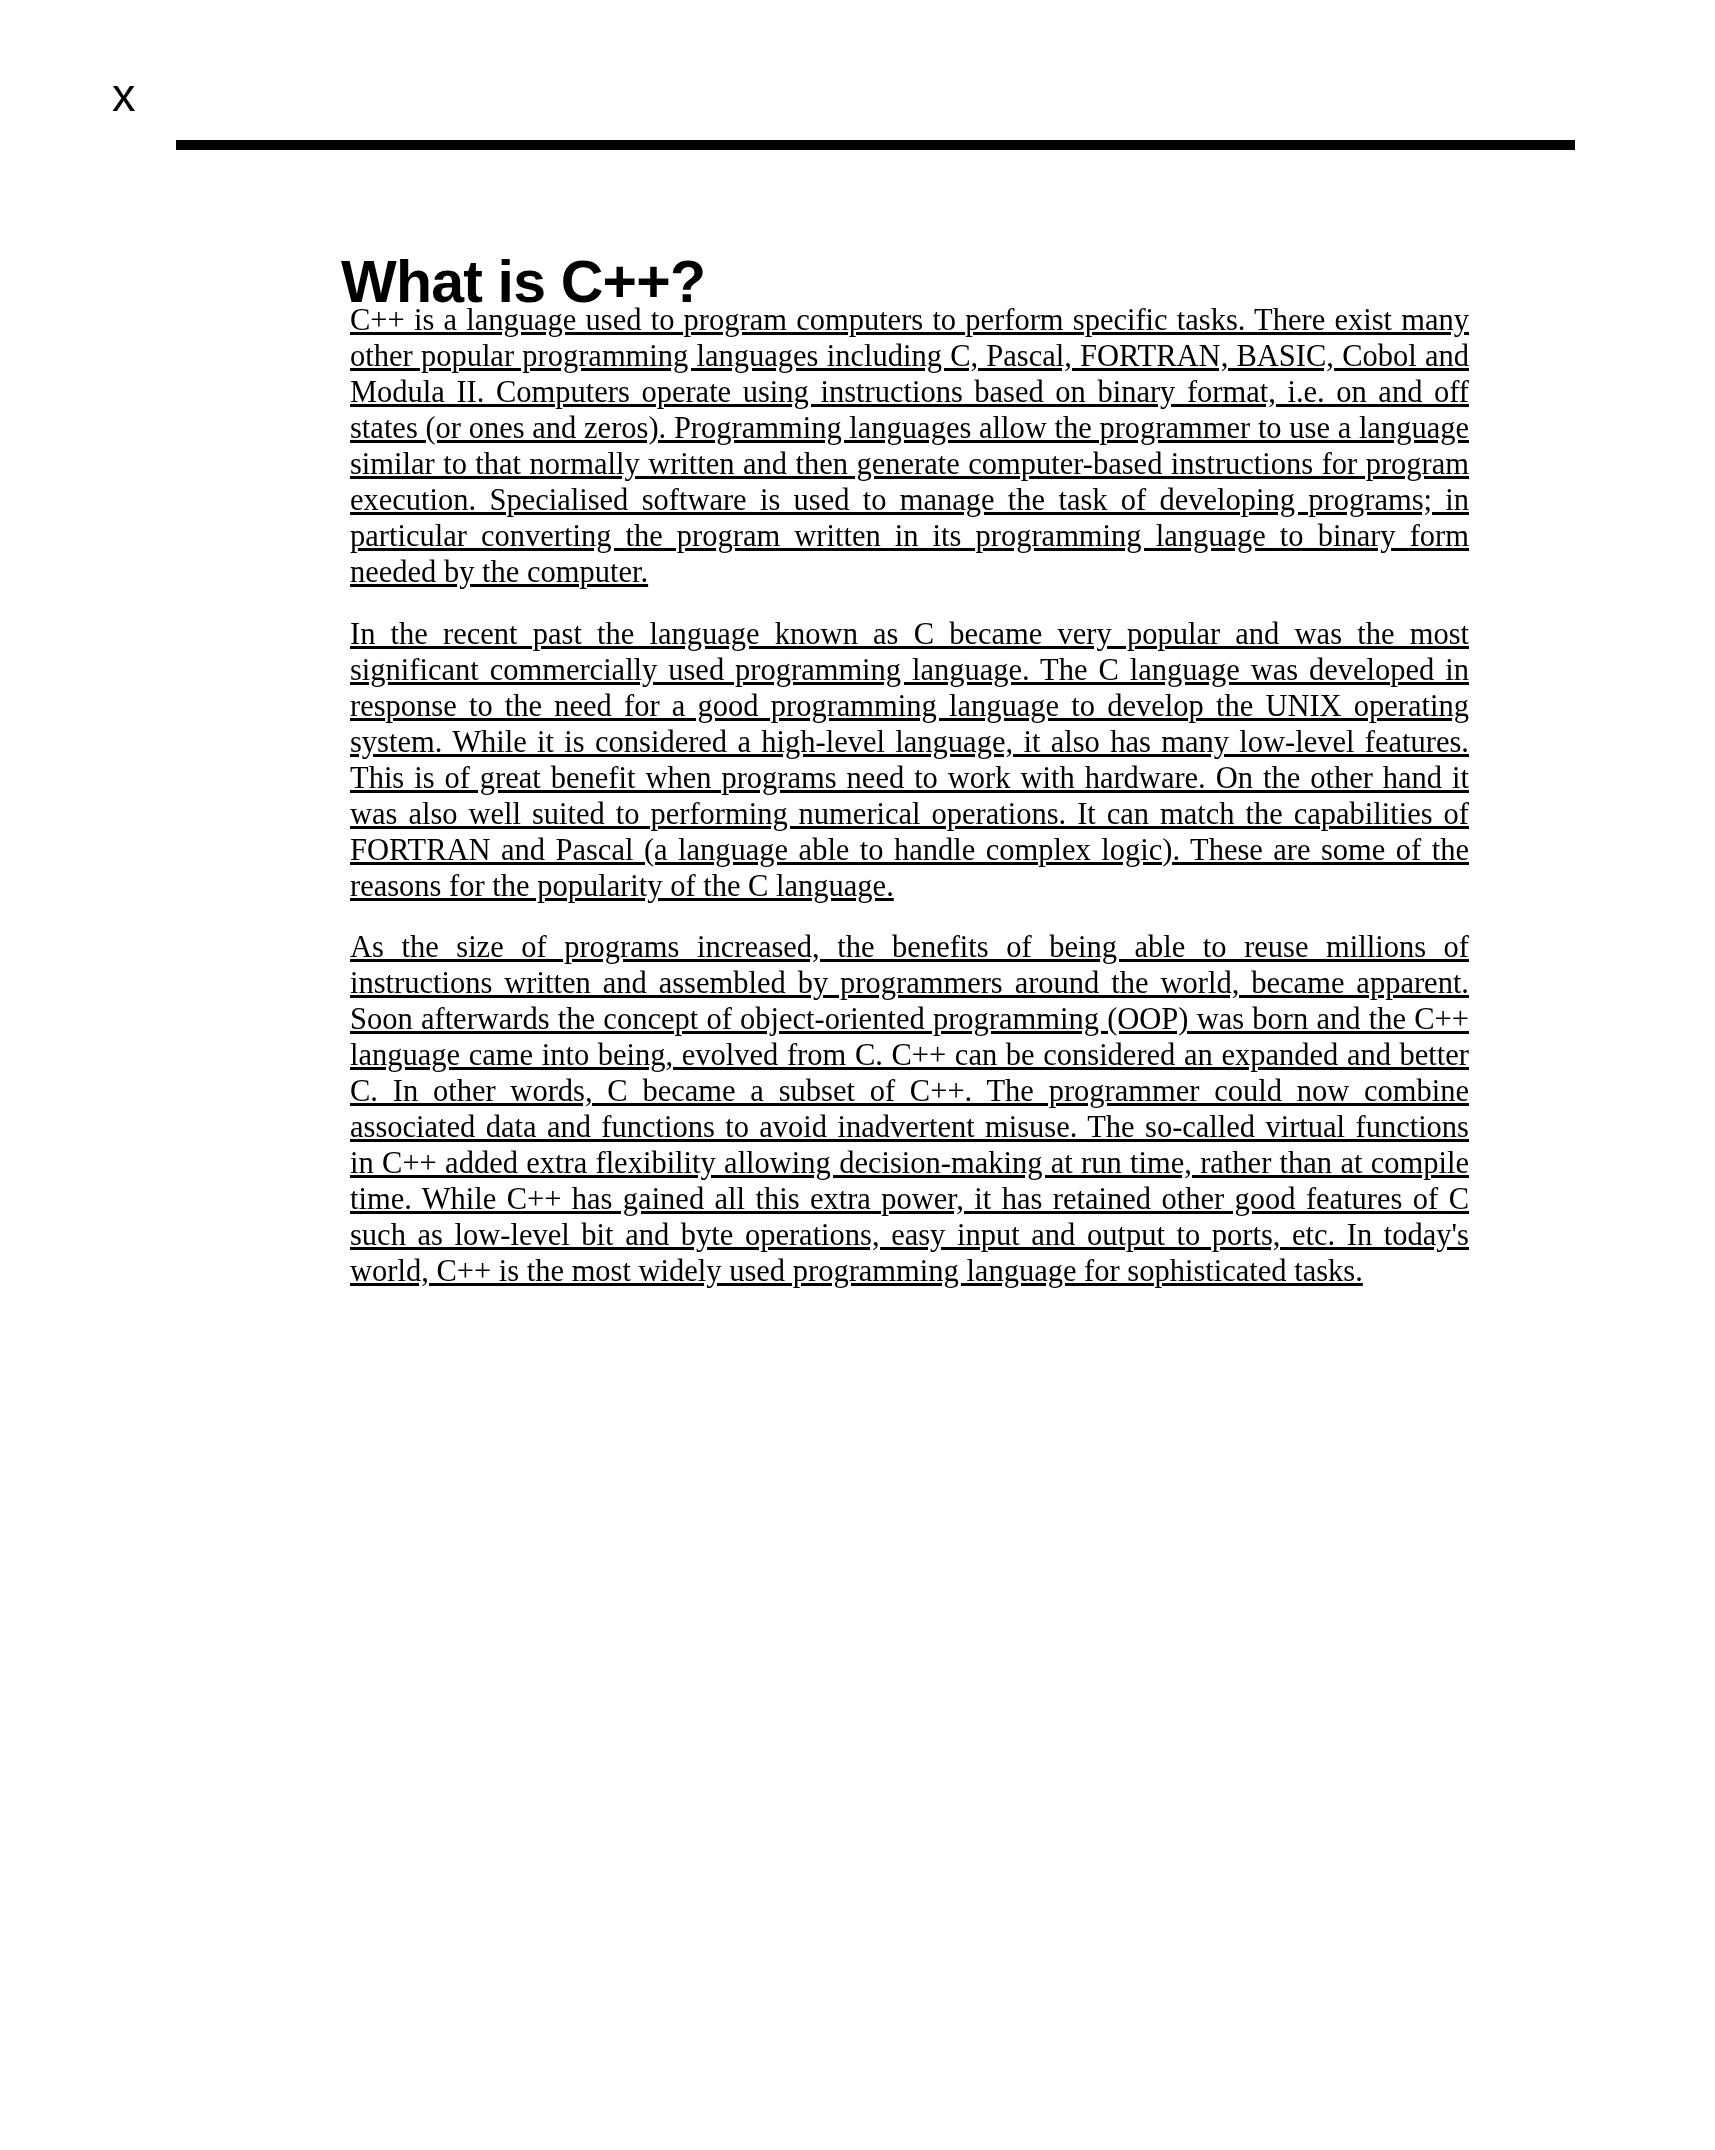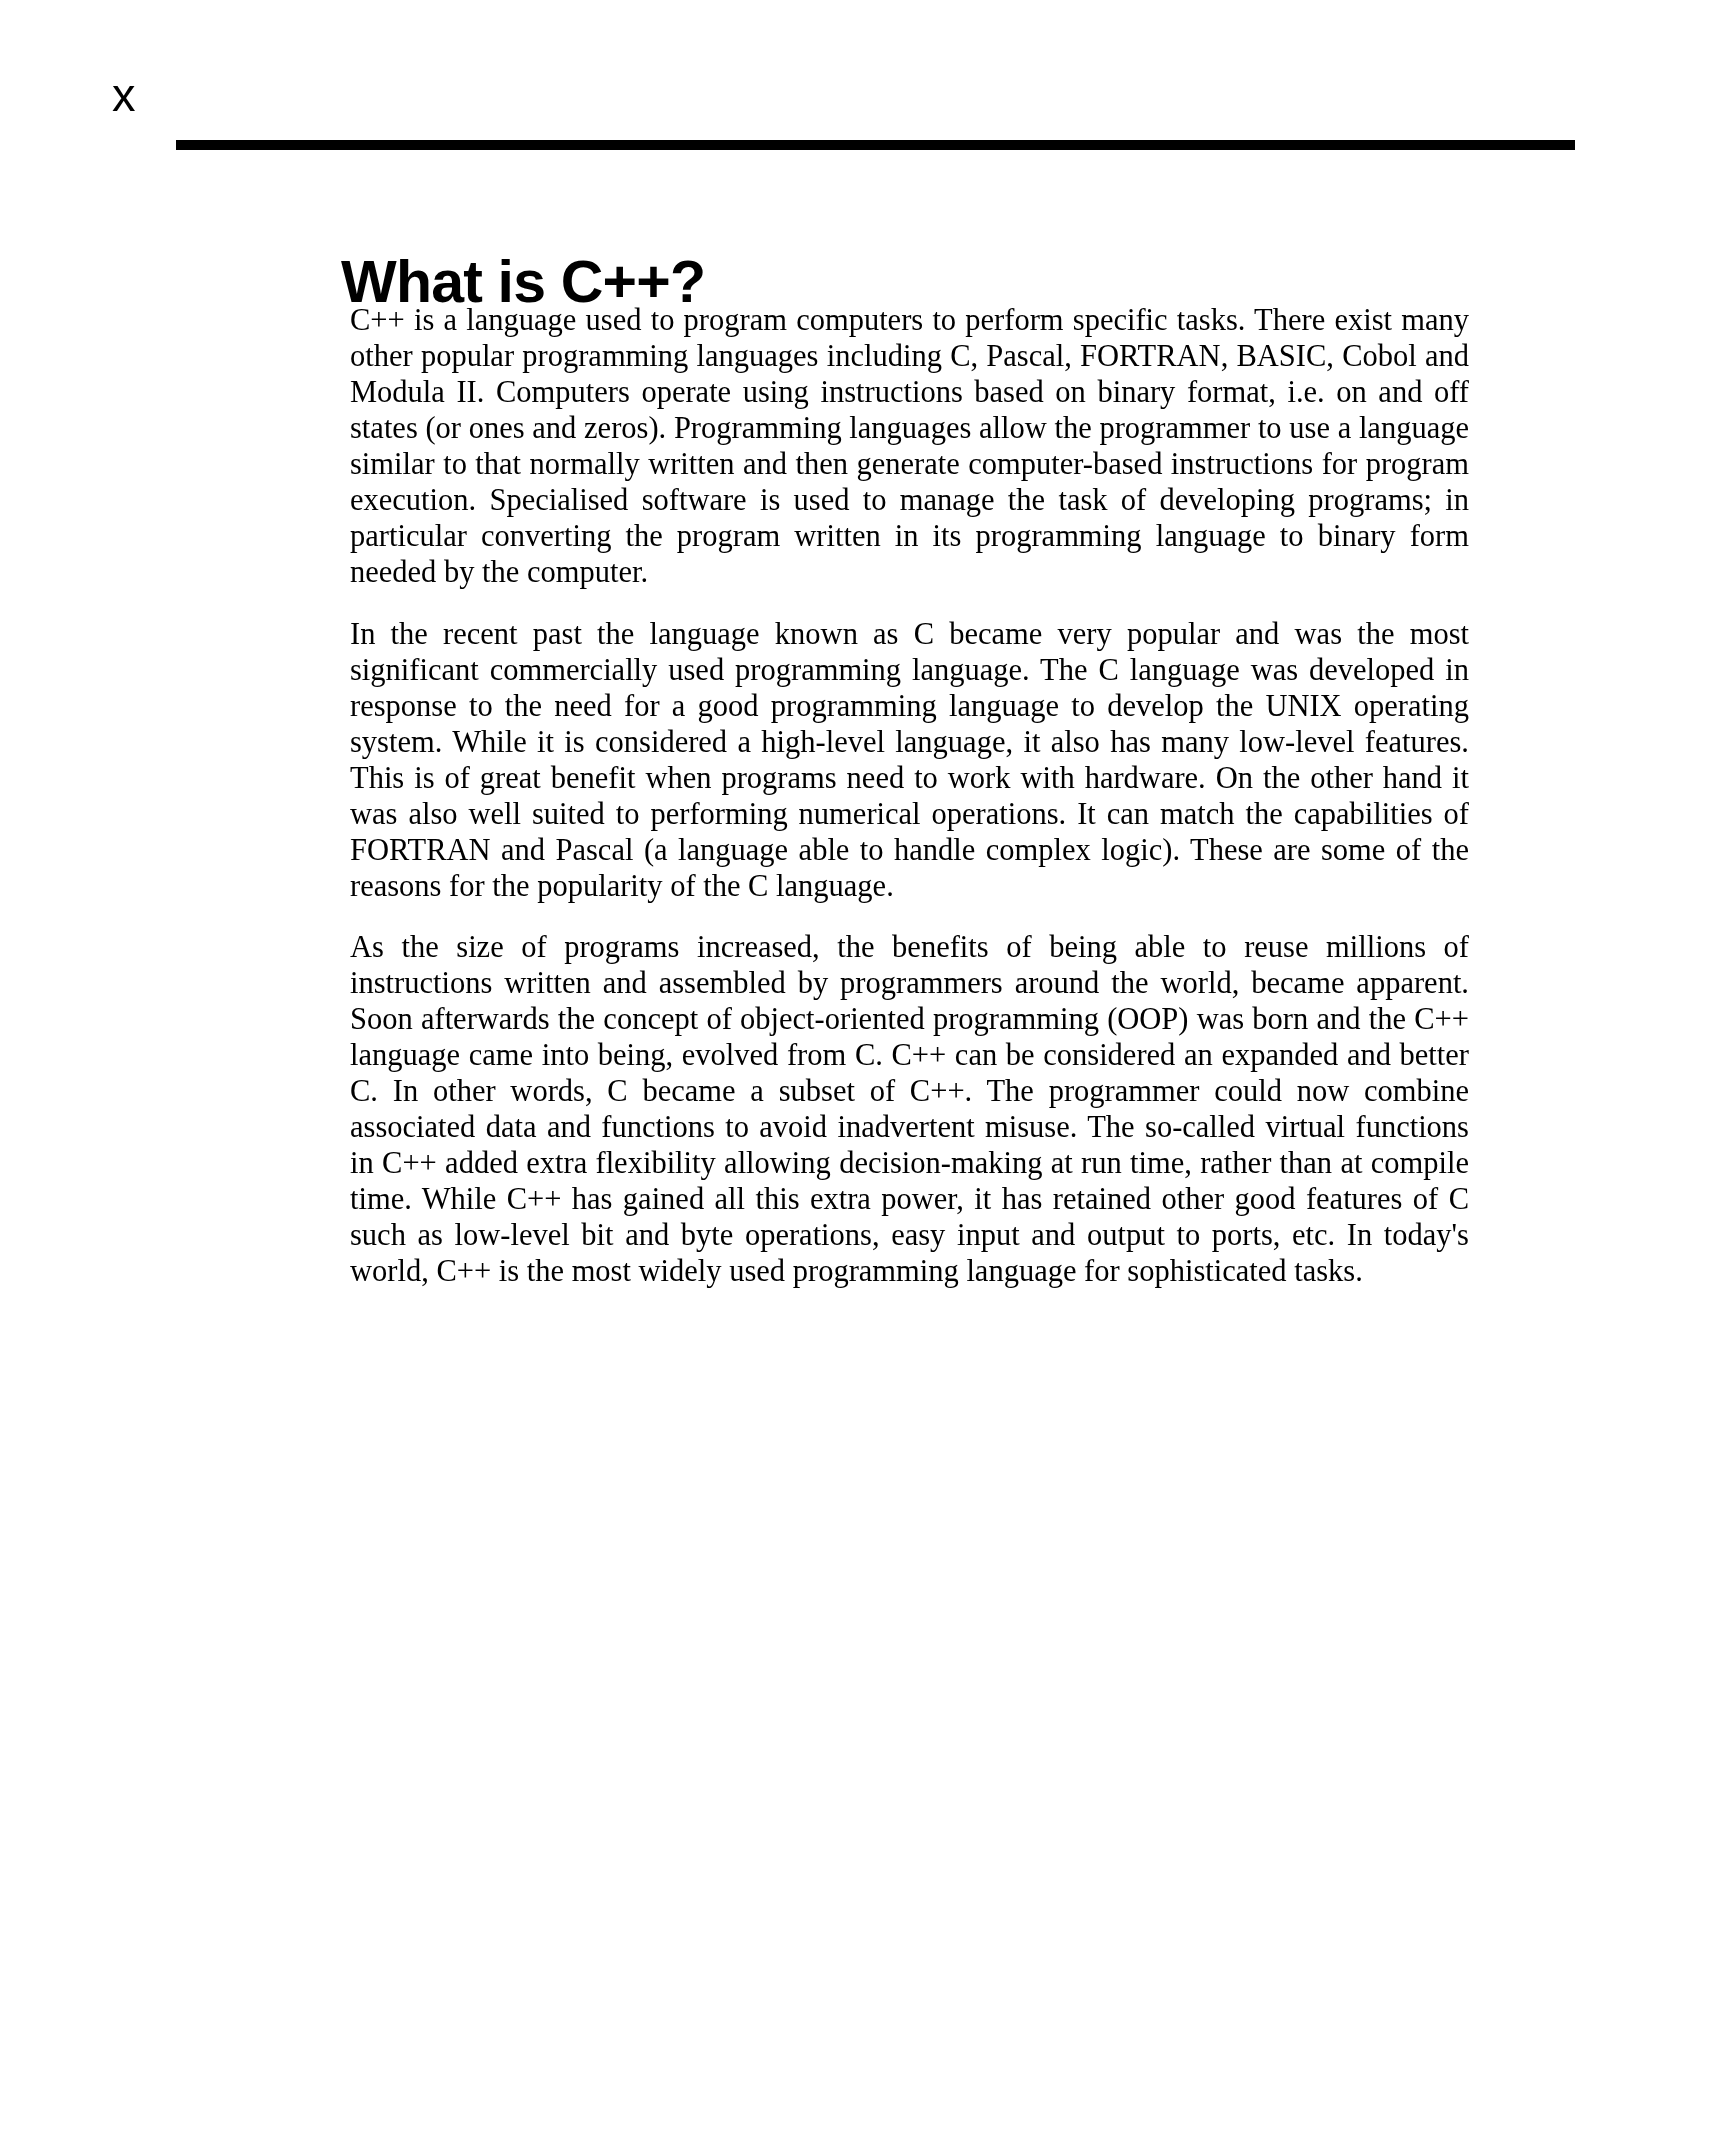--- a/index.html
+++ b/index.html
@@ -53,20 +53,21 @@
     width: 1119px;
     font-family: "Liberation Serif", serif;
     font-size: 30.5px;
     line-height: 36px;
     text-align: justify;
     color: #000000;
   }
   .document-body p {
     margin: 0 0 25.6px 0;
     padding: 0;
+    text-decoration: underline;
   }
   .document-body p:last-child {
     margin-bottom: 8px;
   }
 </style>
 </head>
 <body>
 
 <div class="page">
 

